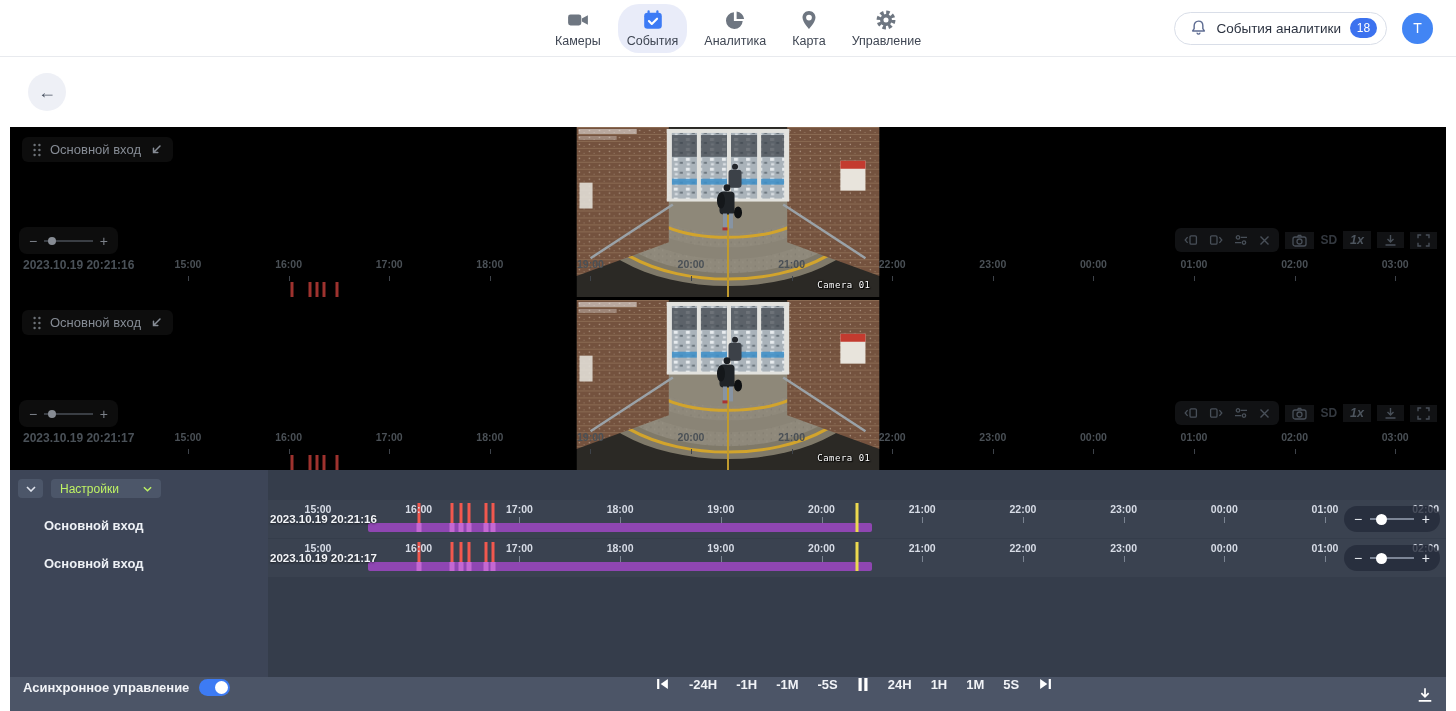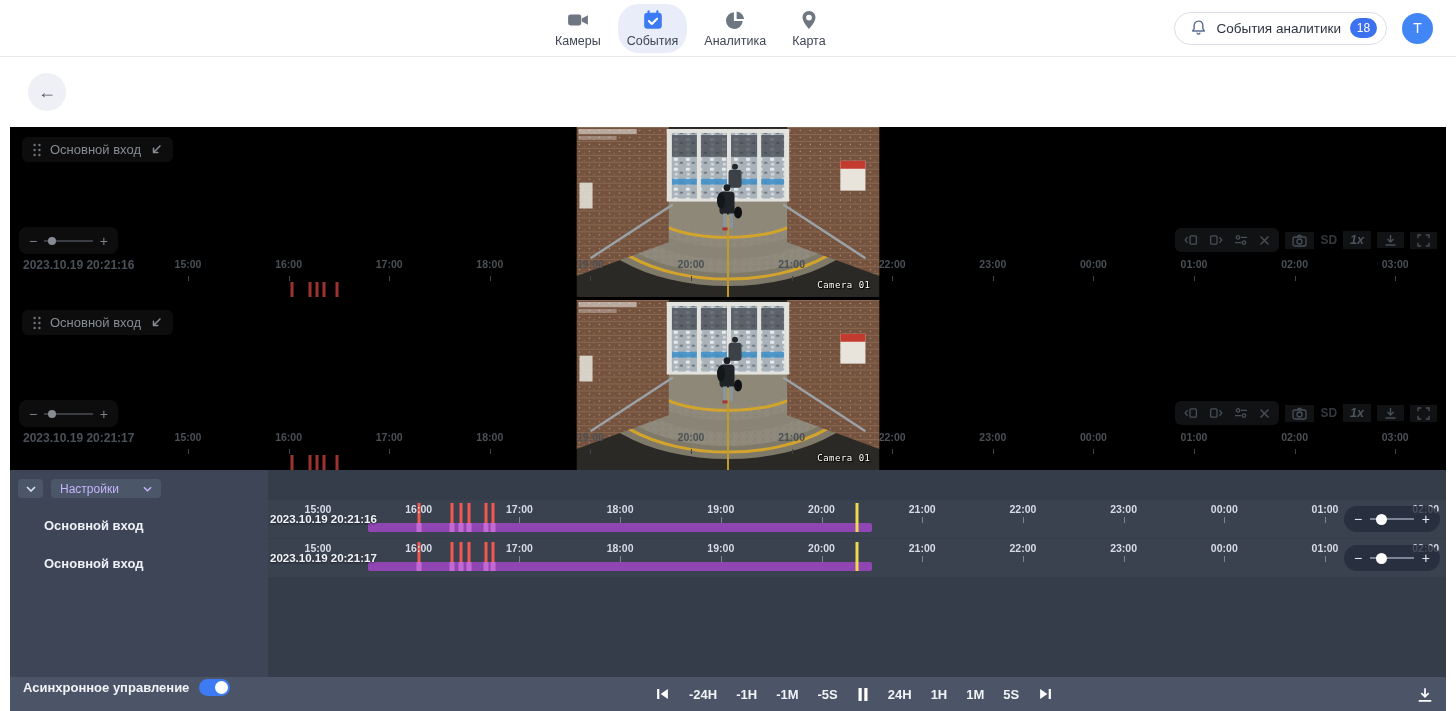--- a/index.html
+++ b/index.html
@@ -45,21 +45,21 @@
   .tool{color:#484f58;display:flex;cursor:pointer;}
   .tool-pill{background:rgba(18,20,22,.92);border-radius:0;padding:2px 7px;color:#484f58;display:flex;align-items:center;cursor:pointer;font-style:italic;}
   .t-sd{color:#33383f;font-size:12px;font-weight:700;cursor:pointer;}
   .t-1x{color:#4d555e;font-size:12.5px;font-weight:700;}
 
   
   .bottom-panel{margin:0 10px;height:207px;display:flex;background:#353d4b;}
   .bp-left{width:258px;background:#3d4557;padding-top:7px;box-sizing:border-box;flex:none;}
   .bp-head{display:flex;gap:8px;padding-left:8px;align-items:center;height:23px;}
   .collapse-btn{width:25px;height:19px;border-radius:4px;background:#4c5669;border:none;color:#dfe3ec;display:flex;align-items:center;justify-content:center;cursor:pointer;}
-  .settings-btn{height:19px;border-radius:4px;background:#4c5669;border:none;color:#c4b5fd;font-size:12px;display:flex;align-items:center;gap:24px;padding:0 9px;cursor:pointer;font-family:inherit;}
+  .settings-btn{height:19px;border-radius:4px;background:#4c5669;border:none;color:#bef264;font-size:12px;display:flex;align-items:center;gap:24px;padding:0 9px;cursor:pointer;font-family:inherit;}
   .bp-row-label{height:38px;display:flex;align-items:center;padding-left:34px;color:#eef1f6;font-size:13px;font-weight:700;}
   .bp-head + .bp-row-label{margin-top:6px;}
   .bp-tl-area{flex:1;position:relative;padding-top:30px;}
   .bp-row{position:relative;height:38px;background:#3a4250;margin-bottom:1px;}
   .bp-tl{position:absolute;left:0;top:0;right:0;bottom:0;cursor:pointer;}
   .bp-tl .hlabel{position:absolute;top:3px;transform:translateX(-50%);font-size:10.5px;font-weight:700;color:#d7dce6;z-index:1;}
   .bp-tl .htick{position:absolute;top:17px;width:1px;height:6px;background:#7b8492;}
   .bp-ts{position:absolute;left:2px;top:13px;font-size:11.5px;font-weight:700;color:#f3f5f9;text-shadow:0 1px 2px rgba(0,0,0,.55);z-index:2;}
   .rec-bar{position:absolute;top:23px;height:9px;background:#8f46b2;border-radius:2px;}
   .ev-bar{position:absolute;top:3px;width:3px;height:20px;background:#f2584e;transform:translateX(-50%);}
@@ -68,21 +68,21 @@
   .tl-zoom{position:absolute;right:6px;top:6px;width:96px;height:26px;background:rgba(36,43,58,.8);border-radius:13px;display:flex;align-items:center;padding:0 10px;box-sizing:border-box;color:#e6eaf0;font-size:14px;z-index:3;cursor:pointer;}
   .tz-track{position:relative;flex:1;height:2px;background:#7c8596;margin:0 8px;}
   .tz-dot{position:absolute;left:6px;top:-4.5px;width:11px;height:11px;border-radius:50%;background:#fff;}
 
   
   .controls-bar{margin:0 10px;height:34px;background:#4c5567;position:relative;color:#f1f3f7;}
   .async-group{position:absolute;left:13px;top:0;height:21px;display:flex;align-items:center;gap:10px;}
   .async-label{font-size:13px;font-weight:600;}
   .toggle{width:31px;height:17px;border-radius:9px;background:#3d7bf4;position:relative;cursor:pointer;}
   .toggle::after{content:"";position:absolute;right:2px;top:2px;width:13px;height:13px;border-radius:50%;background:#fff;}
-  .pb-group{position:absolute;left:645px;top:0;height:34px;display:flex;align-items:center;gap:19px;}
+  .pb-group{position:absolute;left:645px;top:0;height:34px;display:flex;align-items:flex-start;gap:19px;}
   .pb-btn{font-size:13px;font-weight:700;color:#f1f3f7;background:none;border:none;cursor:pointer;font-family:inherit;padding:0;}
   .pb-icon{display:flex;cursor:pointer;color:#fff;}
   .select-time{position:absolute;right:47px;top:0;height:34px;display:flex;align-items:center;gap:6px;font-size:13px;font-weight:600;cursor:pointer;}
   .dl-btn{position:absolute;right:13px;top:0;height:34px;display:flex;align-items:center;cursor:pointer;color:#fff;}
 </style>
 </head>
 <body>
 
 <svg width="0" height="0" style="position:absolute">
   <defs>
@@ -192,20 +192,30 @@
         <span class="nav-label">Аналитика</span>
       </div>
       <div class="nav-item">
         <span class="nav-icon">
           <svg width="22" height="22" viewBox="0 0 20 20">
               <path fill-rule="evenodd" fill="#6e7681" d="M10 1.8 C6.6 1.8 4.1 4.4 4.1 7.8 c0 4.3 5.9 10.4 5.9 10.4 s5.9 -6.1 5.9 -10.4 C15.9 4.4 13.4 1.8 10 1.8 z M10 10.4 a2.6 2.6 0 1 1 0 -5.2 a2.6 2.6 0 0 1 0 5.2 z"></path>
             </svg>
         </span>
         <span class="nav-label">Карта</span>
       </div>
+      <div class="nav-item">
+        <span class="nav-icon">
+          <svg width="22" height="22" viewBox="0 0 20 20">
+              <circle cx="10" cy="10" r="6.5" fill="none" stroke="#6e7681" stroke-width="4.2" stroke-dasharray="2.9 2.2"></circle>
+              <circle cx="10" cy="10" r="5.4" fill="#6e7681"></circle>
+              <circle cx="10" cy="10" r="2.3" fill="#fff"></circle>
+            </svg>
+        </span>
+        <span class="nav-label">Управление</span>
+      </div>
     </nav>
     <div class="topnav-right">
       <button class="events-pill">
         <span style="display:flex">
           <svg width="17" height="18" viewBox="0 0 18 19" fill="none" stroke="#5e6c92" stroke-width="1.5" stroke-linejoin="round">
               <path d="M9 2.2 c-2.9 0 -4.6 2.2 -4.6 4.8 v3.1 l-1.6 2.5 h12.4 l-1.6 -2.5 v-3.1 c0 -2.6 -1.7 -4.8 -4.6 -4.8 z"></path>
               <path d="M7.6 15 a1.5 1.5 0 0 0 2.8 0" stroke-linecap="round"></path>
             </svg>
         </span>
         <span>События аналитики</span>

